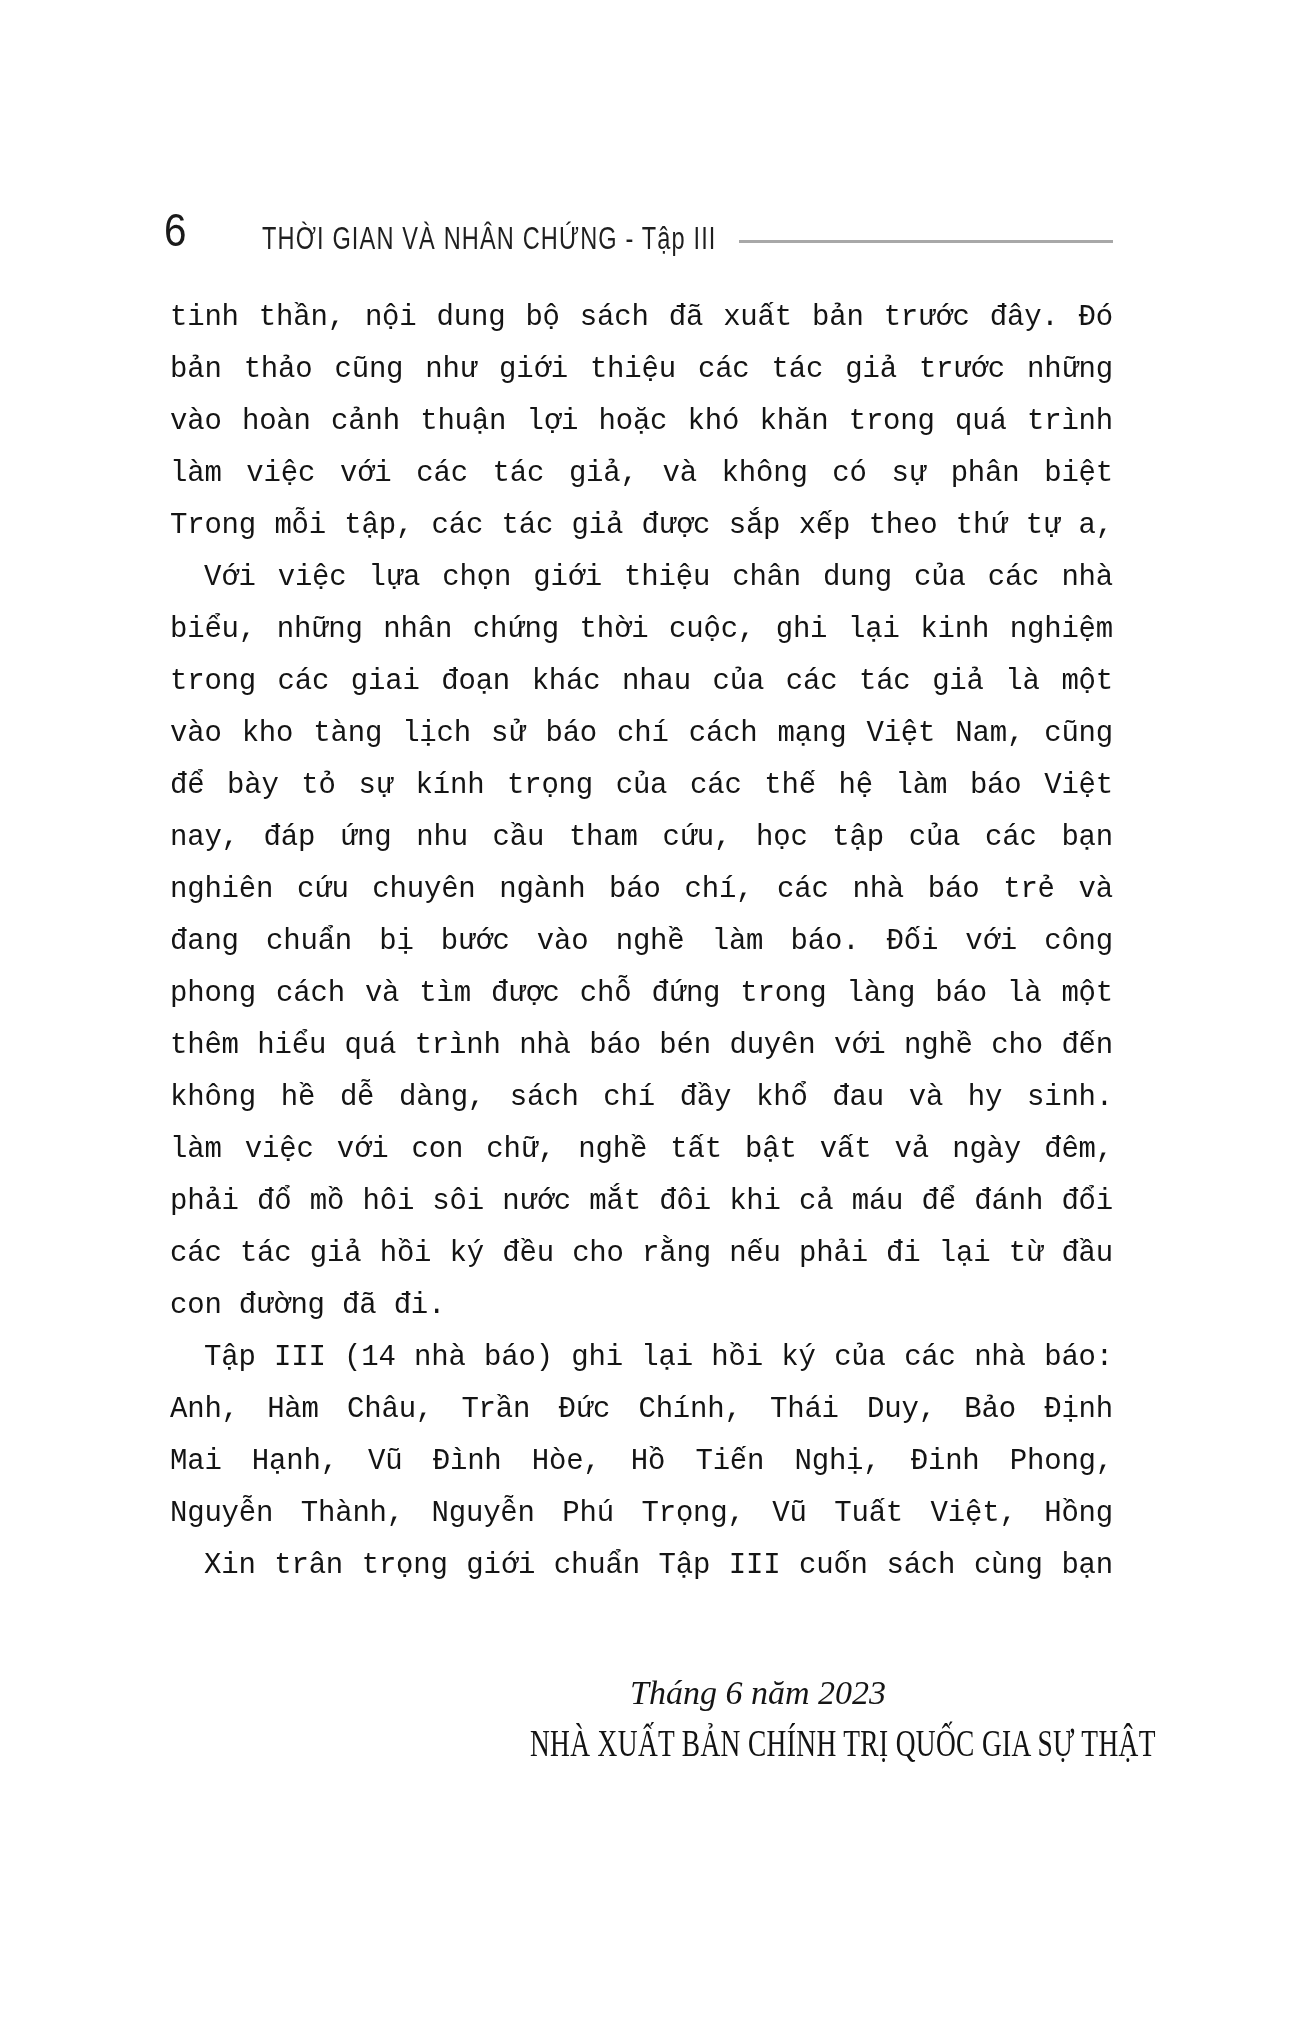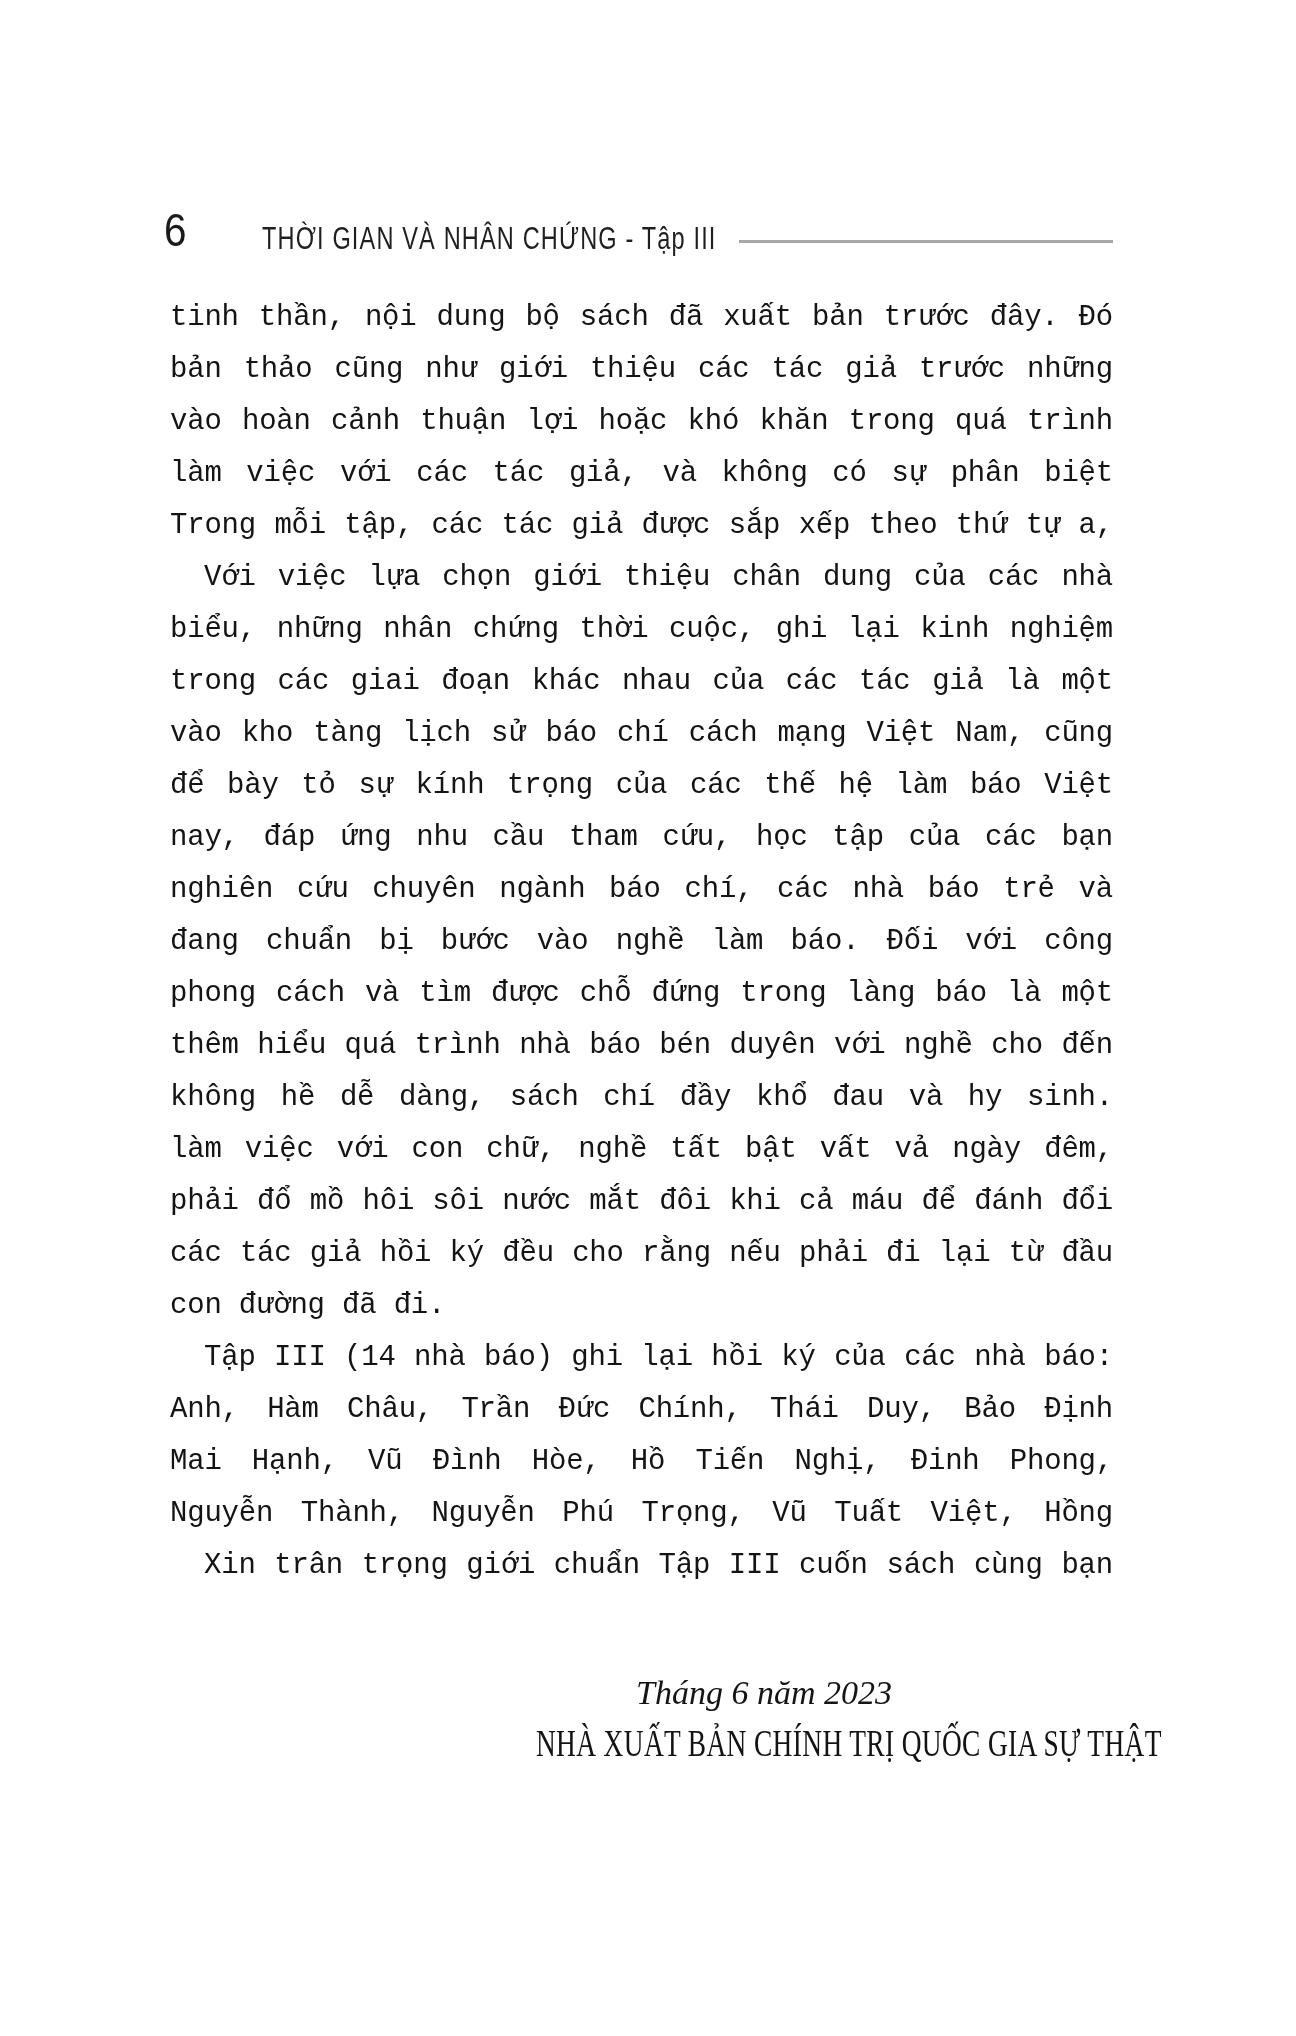--- a/index.html
+++ b/index.html
@@ -40,21 +40,21 @@
   }
   .line{
     height:52px;line-height:52px;
     text-align:justify;text-align-last:justify;
     overflow:hidden;white-space:normal;
   }
   .line.last{text-align-last:left;}
   .line.indent{text-indent:34px;}
   
   .closing{
-    position:absolute;right:194px;top:1668px;width:676px;
+    position:absolute;right:200px;top:1668px;width:676px;
     text-align:center;
   }
   .closing-date{
     font-style:italic;
     font-size:34px;line-height:50px;
     color:#151515;
   }
   .publisher{
     margin-top:2px;
     font-size:37px;line-height:48px;

